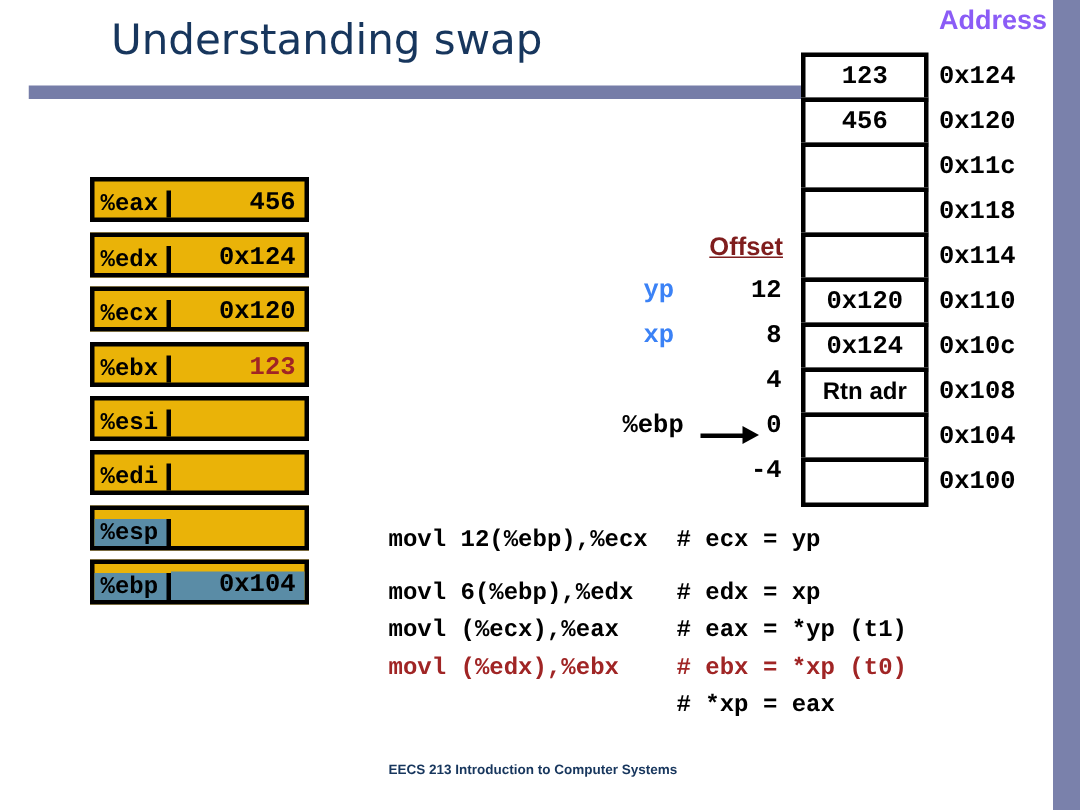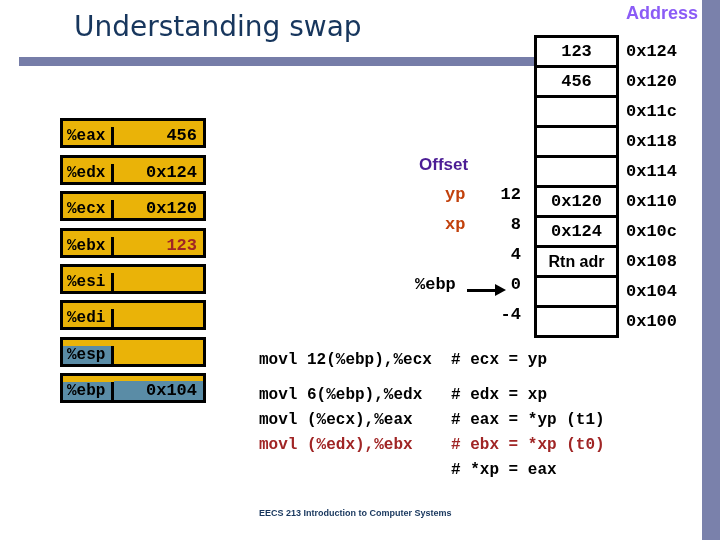--- a/index.html
+++ b/index.html
@@ -29,24 +29,24 @@
            box-sizing:border-box;background:#fff;display:flex;align-items:center;
            justify-content:center;font:bold 17px "Liberation Mono",monospace;color:#000;}
   .mem-row.sans{font:bold 16px "Liberation Sans",sans-serif;}
   .addr{position:absolute;left:92px;width:80px;height:33px;display:flex;align-items:center;
         font:bold 17px "Liberation Mono",monospace;color:#000;}
   .addr-header{position:absolute;left:92px;top:-32px;width:90px;
                font:bold 18px "Liberation Sans",sans-serif;color:#8b5cf6;}
 
   
   .offset-header{position:absolute;left:400px;top:155px;width:103px;height:30px;
-                 line-height:30px;
-                 font:bold 17px "Liberation Sans",sans-serif;color:#4c1d95;}
-  .off-label{position:absolute;left:426px;width:40px;height:30px;line-height:30px;
-             font:bold 17px "Liberation Mono",monospace;color:#c2410c;}
+                 line-height:30px;text-align:right;
+                 font:bold 17px "Liberation Sans",sans-serif;color:#7f1d1d;text-decoration:underline;}
+  .off-label{position:absolute;left:410px;width:40px;height:30px;line-height:30px;
+             font:bold 17px "Liberation Mono",monospace;color:#3b82f6;}
   .off-num{position:absolute;left:440px;width:62px;height:30px;line-height:30px;
            text-align:right;font:bold 17px "Liberation Mono",monospace;color:#000;}
   .ebp-label{position:absolute;left:396px;top:275px;height:30px;line-height:30px;
              font:bold 17px "Liberation Mono",monospace;color:#000;}
   .arrow{position:absolute;left:448px;top:275px;width:40px;height:30px;}
   .arrow .shaft{position:absolute;left:0;top:14px;width:30px;height:3px;background:#000;}
   .arrow .head{position:absolute;left:28px;top:9px;width:0;height:0;
                border-top:6px solid transparent;border-bottom:6px solid transparent;
                border-left:11px solid #000;}
 

